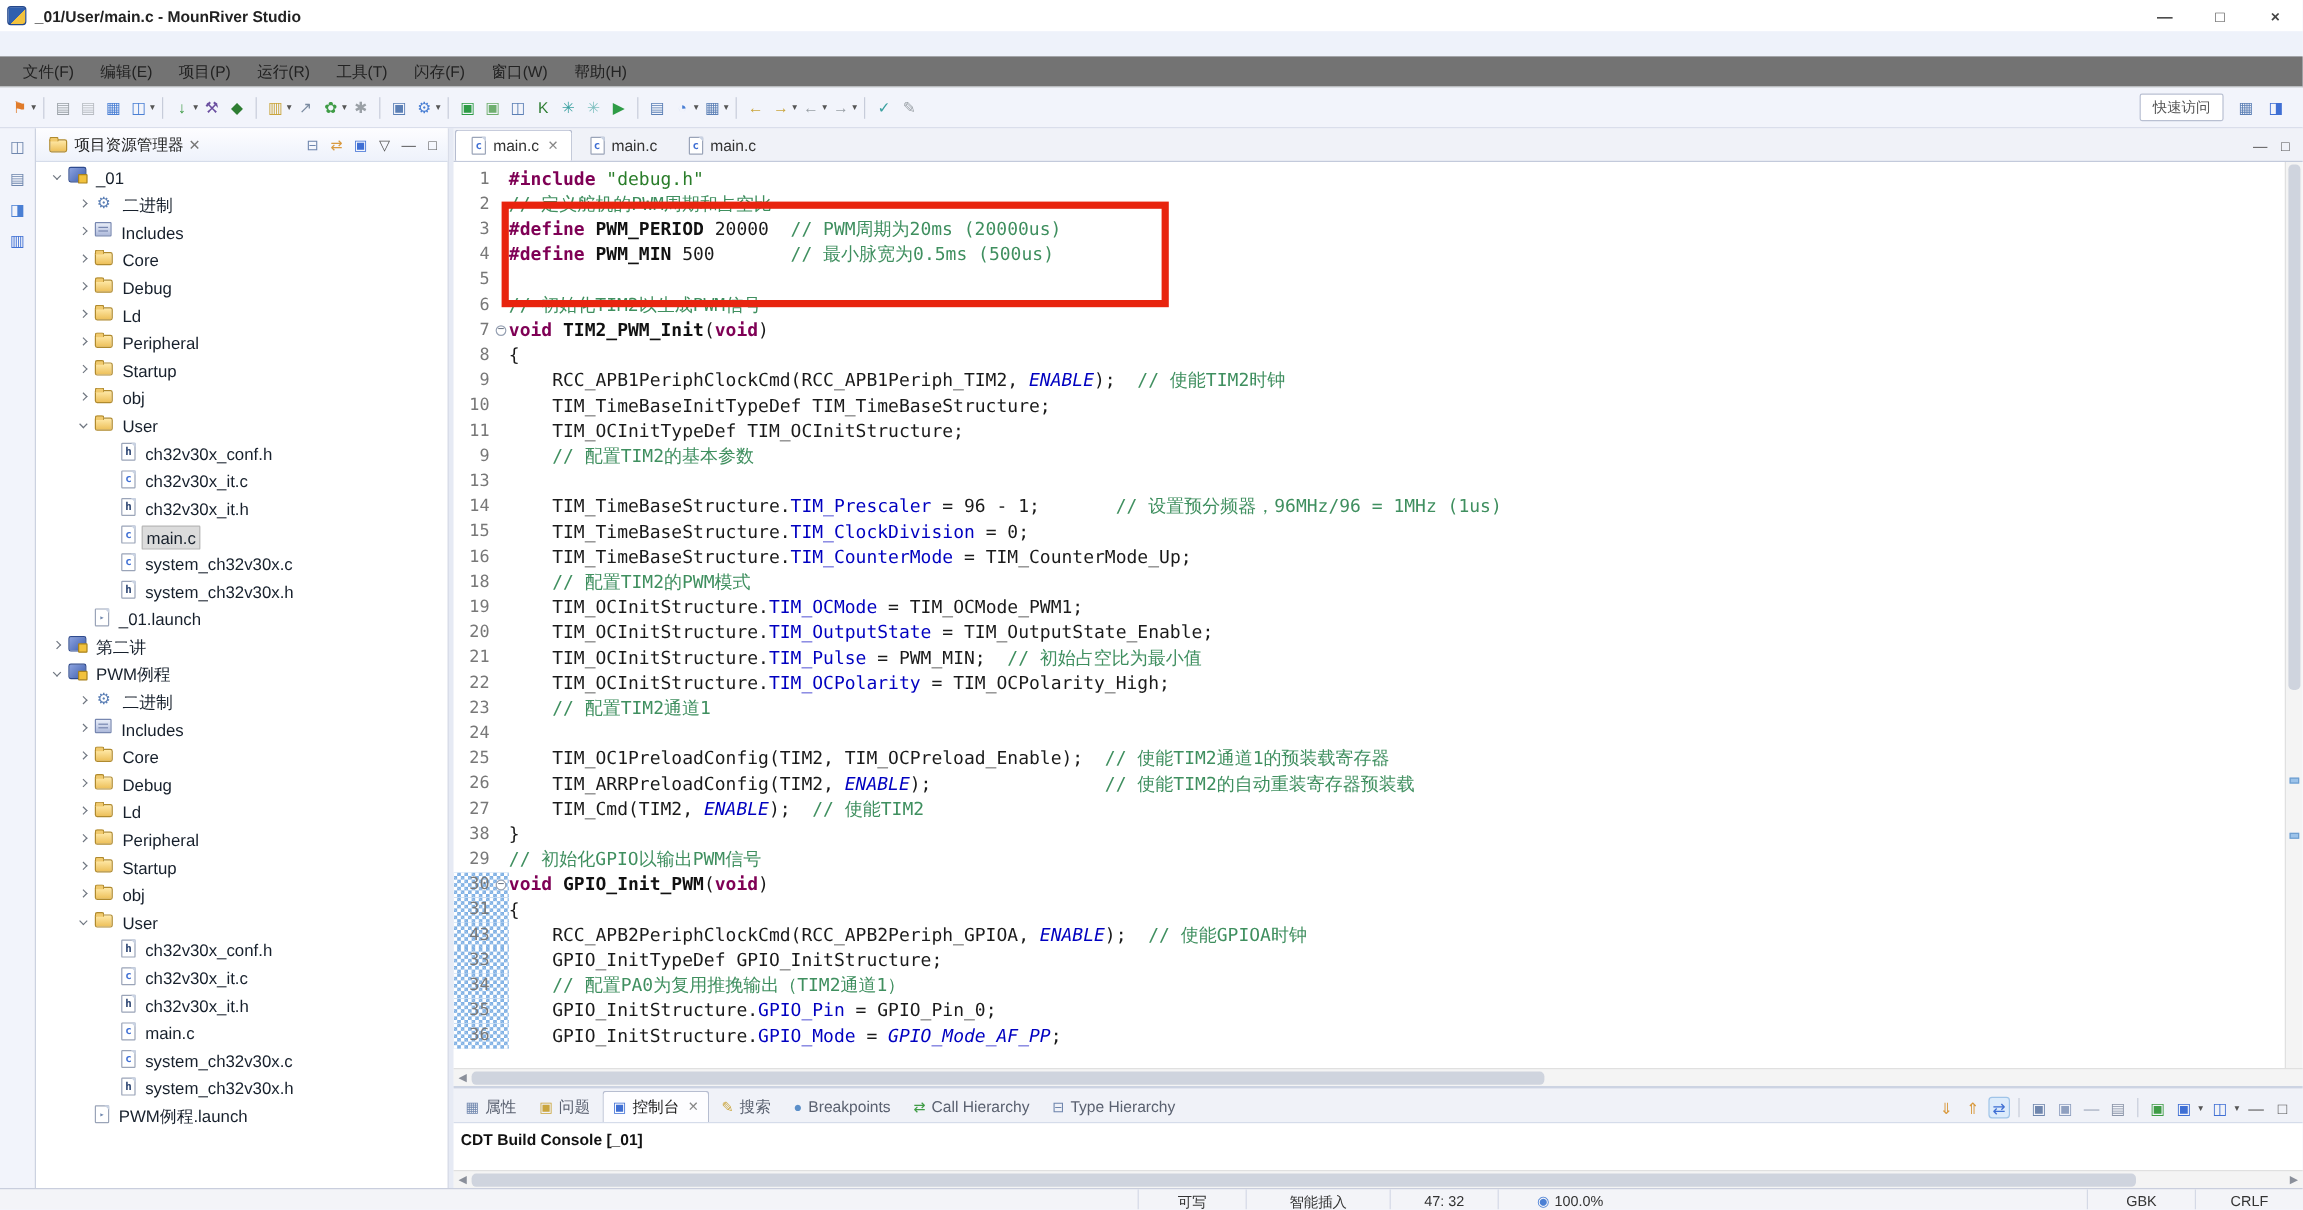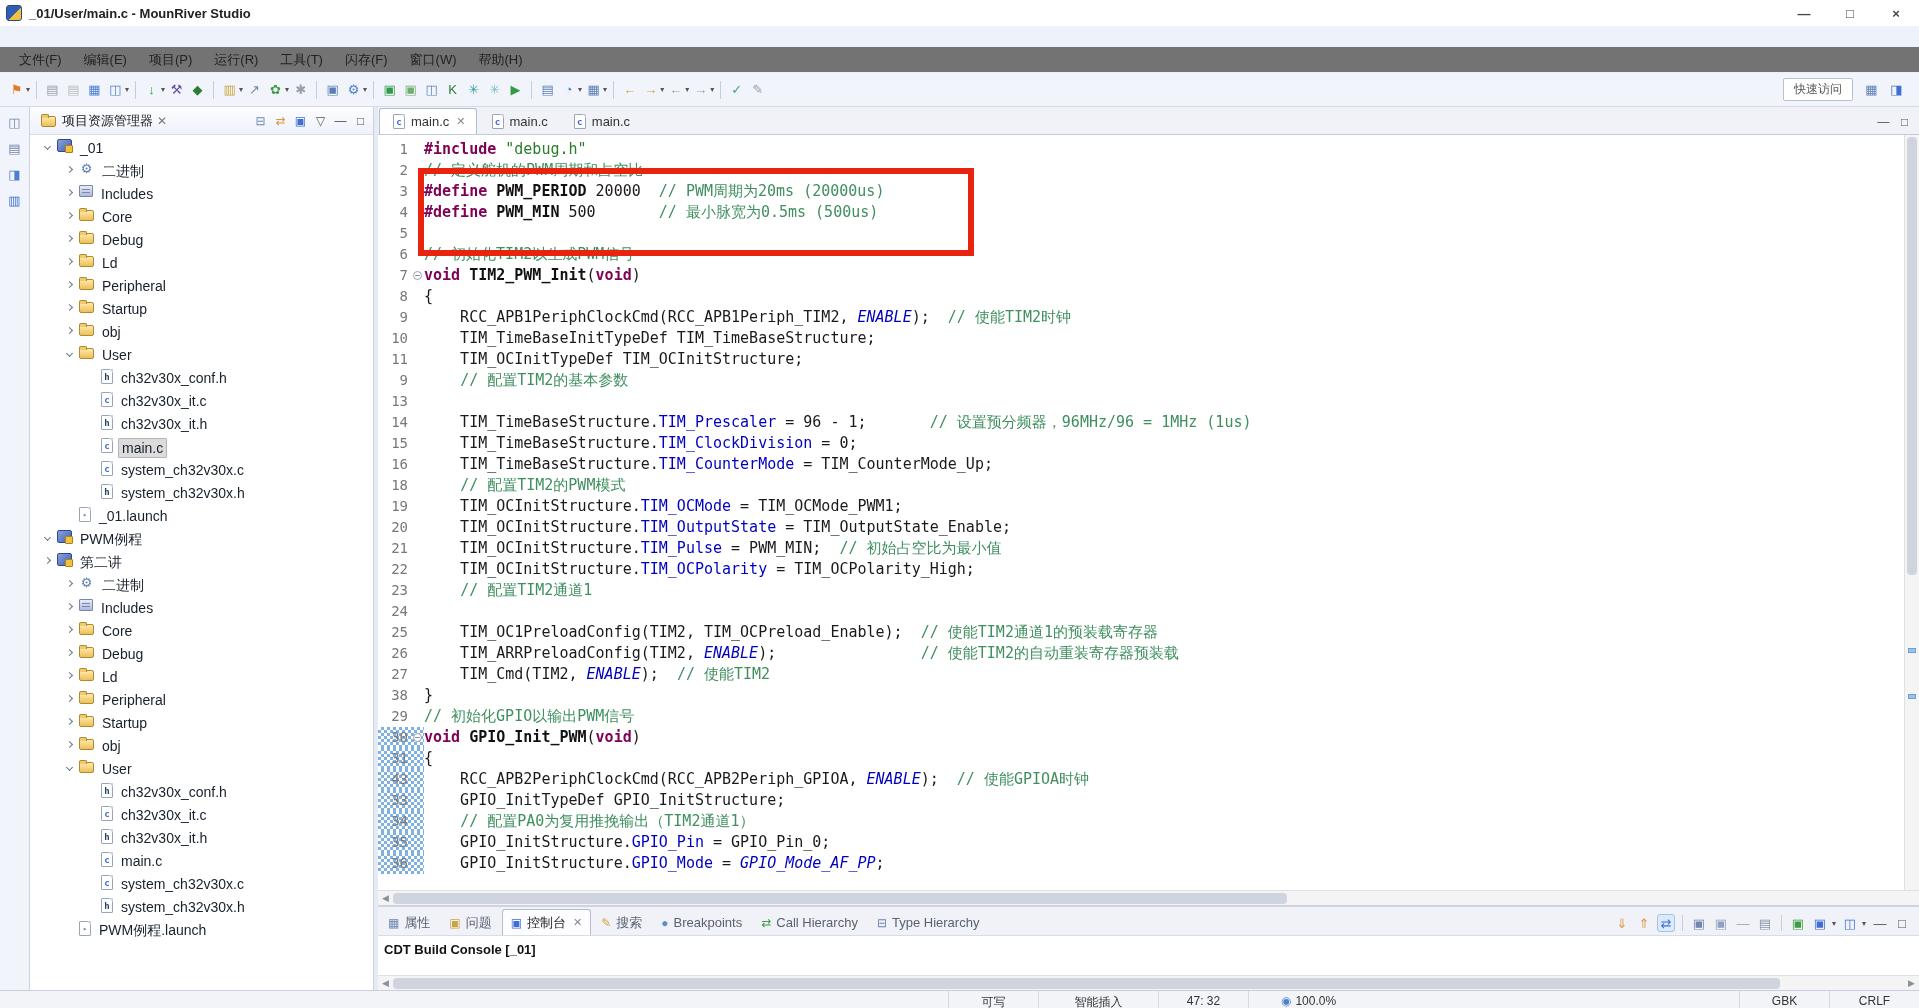--- a/index.html
+++ b/index.html
@@ -338,32 +338,32 @@
             <span class="chev "></span>
             <span class="ic ic-file h">h</span>
             <span class="tree-label">system_ch32v30x.h</span>
           </div>
           <div class="tree-row" style="padding-left: 32px;">
             <span class="chev "></span>
             <span class="ic ic-file l">▸</span>
             <span class="tree-label">_01.launch</span>
           </div>
           <div class="tree-row" style="padding-left: 10px;">
+            <span class="chev col">
+              <i></i>
+            </span>
+            <span class="ic ic-proj"></span>
+            <span class="tree-label">第二讲</span>
+          </div>
+          <div class="tree-row" style="padding-left: 10px;">
             <span class="chev exp">
               <i></i>
             </span>
             <span class="ic ic-proj"></span>
             <span class="tree-label">PWM例程</span>
-          </div>
-          <div class="tree-row" style="padding-left: 10px;">
-            <span class="chev col">
-              <i></i>
-            </span>
-            <span class="ic ic-proj"></span>
-            <span class="tree-label">第二讲</span>
           </div>
           <div class="tree-row" style="padding-left: 32px;">
             <span class="chev col">
               <i></i>
             </span>
             <span class="ic ic-bin">⚙</span>
             <span class="tree-label">二进制</span>
           </div>
           <div class="tree-row" style="padding-left: 32px;">
             <span class="chev col">

